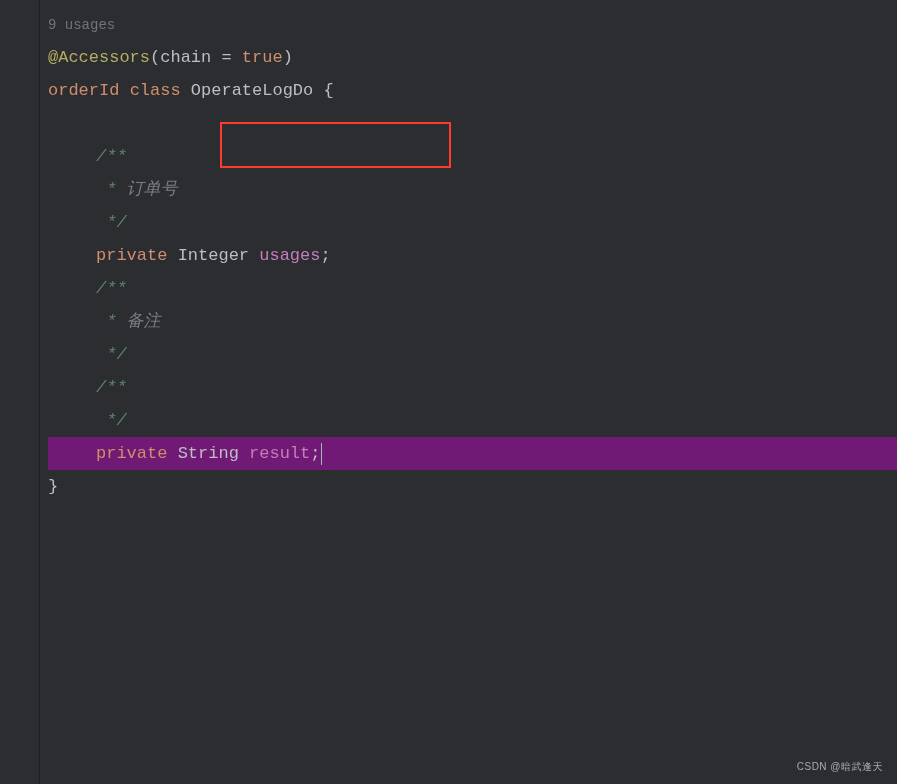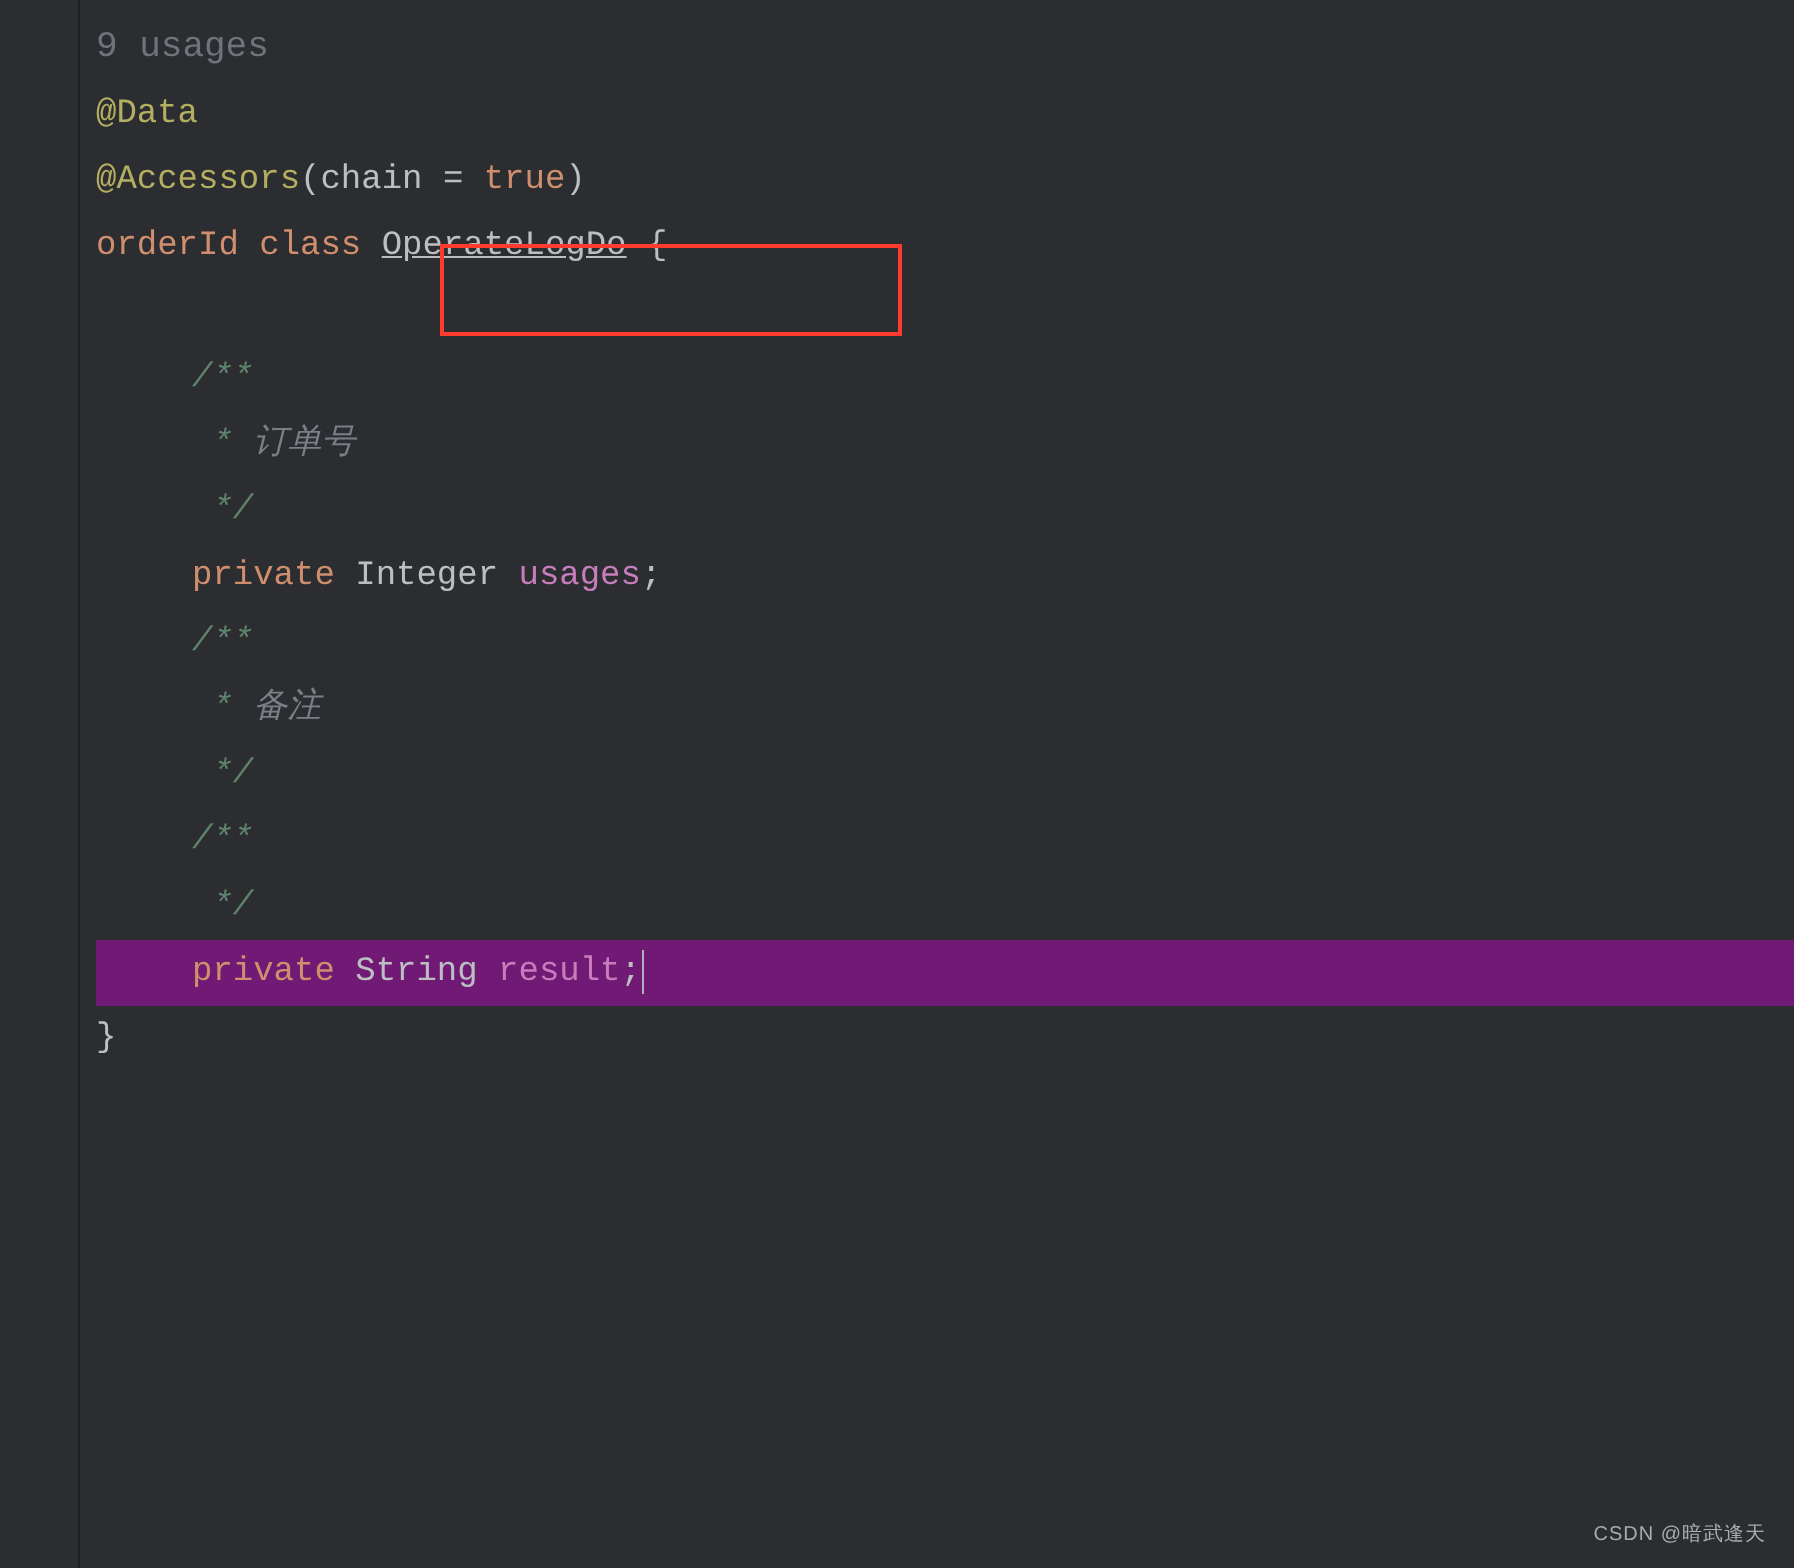--- a/index.html
+++ b/index.html
@@ -35,21 +35,21 @@
       height: 33px;
       line-height: 33px;
       white-space: pre;
       position: relative;
     }
     .line-highlighted {
       background-color: #701a75;
     }
     .usages-hint {
       color: #6f737a;
-      font-size: 18px;
+      font-size: 14px;
       font-style: normal;
     }
     .annotation {
       color: #b3ae60;
     }
     .keyword {
       color: #cf8e6d;
     }
     .paren {
       color: #bcbec4;
@@ -58,21 +58,20 @@
       color: #bcbec4;
     }
     .equals {
       color: #bcbec4;
     }
     .true-val {
       color: #cf8e6d;
     }
     .class-name {
       color: #bcbec4;
-      text-decoration: underline;
     }
     .brace {
       color: #bcbec4;
     }
     .comment {
       color: #5f826b;
       font-style: italic;
     }
     .comment-text {
       color: #7a7e85;
@@ -119,21 +118,20 @@
 <body>
 
 <div class="editor-container">
   <div class="gutter"></div>
   <div class="code-area">
 
     <div class="red-box" style="top:122px;left:180px;width:231px;height:46px;"></div>
 
     <div class="line"><span class="usages-hint">9 usages</span></div>
 
-    <div class="line"><span class="annotation">@Data</span></div>
 
     <div class="line"><span class="annotation">@Accessors</span><span class="paren">(</span><span class="param-name">chain</span><span class="equals"> = </span><span class="true-val">true</span><span class="paren">)</span></div>
 
     <div class="line"><span class="keyword">orderId</span> <span class="keyword">class</span> <span class="class-name">OperateLogDo</span> <span class="brace">{</span></div>
 
     <div class="line"></div>
 
     <div class="line indent1"><span class="comment">/**</span></div>
     <div class="line indent1"><span class="comment"> *</span> <span class="comment-text">订单号</span></div>
     <div class="line indent1"><span class="comment"> */</span></div>

